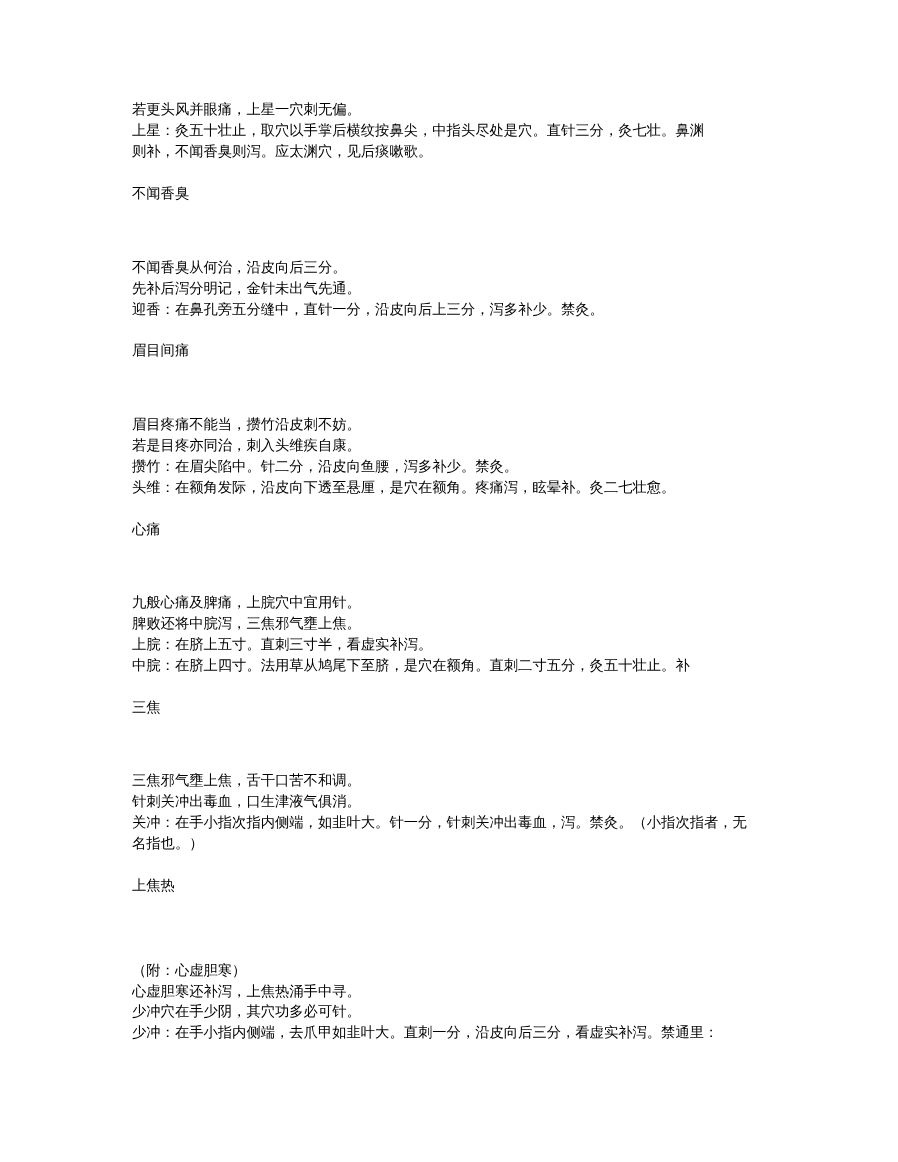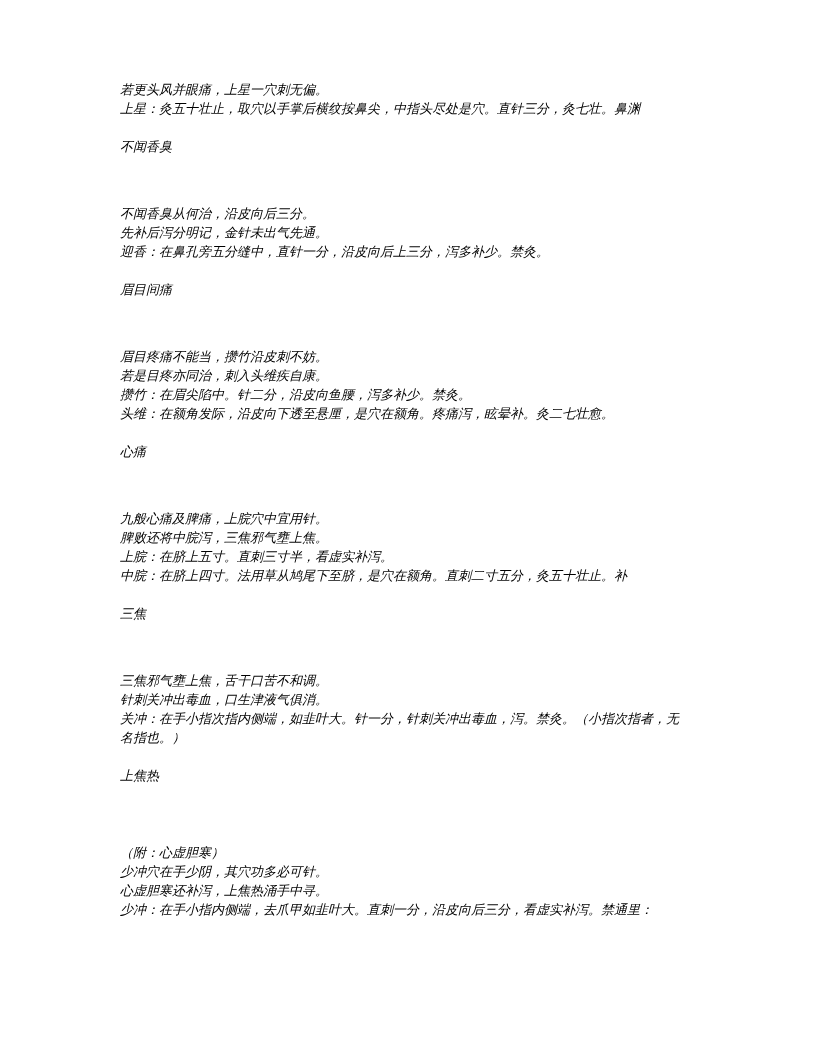--- a/index.html
+++ b/index.html
@@ -1,30 +1,31 @@
 <!DOCTYPE html>
 <html><head>
   <meta charset="utf-8">
   <style>
     html, body { margin: 0; padding: 0; background: #ffffff; }
     body { width: 816px; height: 1056px; position: relative; overflow: hidden;
            font-family: "DejaVu Serif", "Liberation Serif", serif; color: #000; }
-    .page { position: absolute; left: 120px; top: 80px; width: 580px; font-style: italic; }
+    .page { position: absolute; left: 120px; top: 91px; width: 580px; }
     .line { font-size: 13px; line-height: 19px; height: 19px; white-space: nowrap; }
     .blank { height: 19px; }
     .gap { height: 48px; }
   </style>
 </head>
 <body>
 
 <div class="page">
 
   <div>
     <div class="line">若更头风并眼痛，上星一穴刺无偏。</div>
     <div class="line">上星：灸五十壮止，取穴以手掌后横纹按鼻尖，中指头尽处是穴。直针三分，灸七壮。鼻渊</div>
+    <div class="line">则补，不闻香臭则泻。应太渊穴，见后痰嗽歌。</div>
   </div>
   <div class="blank"></div>
 
   <div>
     <div class="line">不闻香臭</div>
     <div class="gap"></div>
     <div class="line">不闻香臭从何治，沿皮向后三分。</div>
     <div class="line">先补后泻分明记，金针未出气先通。</div>
     <div class="line">迎香：在鼻孔旁五分缝中，直针一分，沿皮向后上三分，泻多补少。禁灸。</div>
   </div>
@@ -57,17 +58,17 @@
     <div class="line">针刺关冲出毒血，口生津液气俱消。</div>
     <div class="line">关冲：在手小指次指内侧端，如韭叶大。针一分，针刺关冲出毒血，泻。禁灸。（小指次指者，无</div>
     <div class="line">名指也。）</div>
   </div>
   <div class="blank"></div>
 
   <div>
     <div class="line">上焦热</div>
     <div class="gap" style="height:58px"></div>
     <div class="line">（附：心虚胆寒）</div>
+    <div class="line">心虚胆寒还补泻，上焦热涌手中寻。</div>
     <div class="line">少冲穴在手少阴，其穴功多必可针。</div>
-    <div class="line">心虚胆寒还补泻，上焦热涌手中寻。</div>
     <div class="line">少冲：在手小指内侧端，去爪甲如韭叶大。直刺一分，沿皮向后三分，看虚实补泻。禁通里：</div>
   </div>
 </div>
 
 </body></html>

